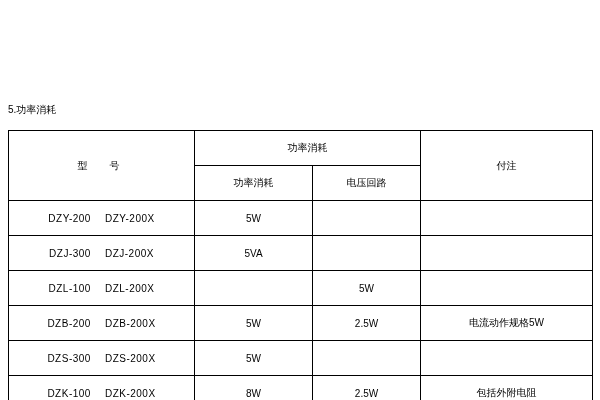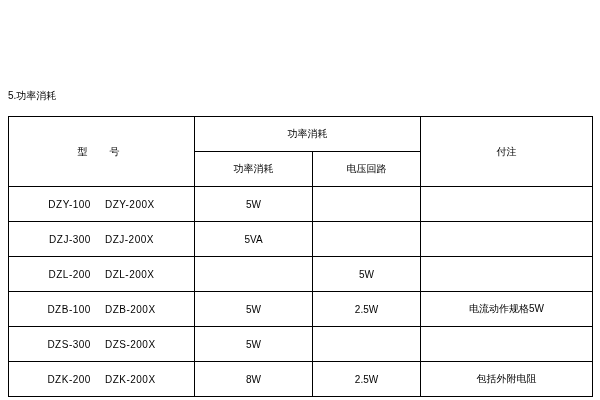--- a/index.html
+++ b/index.html
@@ -12,20 +12,21 @@
     background: #ffffff;
     font-family: "Liberation Sans", sans-serif;
     color: #000000;
     overflow: hidden;
   }
   .page {
     position: relative;
     width: 600px;
     height: 292px;
     box-sizing: border-box;
+    margin-top: 14px;
   }
   .section-heading {
     position: absolute;
     left: 8px;
     top: 90px;
     font-size: 10px;
     line-height: 12px;
     color: #000;
     white-space: nowrap;
   }
@@ -93,21 +94,21 @@
           <td rowspan="2">付注</td>
         </tr>
         <tr>
           <td>功率消耗</td>
           <td>电压回路</td>
         </tr>
 
         <tr>
           <td class="model">
             <span class="model-inner">
-              <span>DZY-100</span>
+              <span>DZY-200</span>
               <span>DZY-200X</span>
             </span>
           </td>
           <td>5W</td>
           <td class="empty"></td>
           <td class="empty"></td>
         </tr>
 
         <tr>
           <td class="model">
@@ -117,33 +118,33 @@
             </span>
           </td>
           <td>5VA</td>
           <td class="empty"></td>
           <td class="empty"></td>
         </tr>
 
         <tr>
           <td class="model">
             <span class="model-inner">
-              <span>DZL-200</span>
+              <span>DZL-100</span>
               <span>DZL-200X</span>
             </span>
           </td>
           <td class="empty"></td>
           <td>5W</td>
           <td class="empty"></td>
         </tr>
 
         <tr>
           <td class="model">
             <span class="model-inner">
-              <span>DZB-100</span>
+              <span>DZB-200</span>
               <span>DZB-200X</span>
             </span>
           </td>
           <td>5W</td>
           <td>2.5W</td>
           <td>电流动作规格5W</td>
         </tr>
 
         <tr>
           <td class="model">
@@ -153,21 +154,21 @@
             </span>
           </td>
           <td>5W</td>
           <td class="empty"></td>
           <td class="empty"></td>
         </tr>
 
         <tr>
           <td class="model">
             <span class="model-inner">
-              <span>DZK-200</span>
+              <span>DZK-100</span>
               <span>DZK-200X</span>
             </span>
           </td>
           <td>8W</td>
           <td>2.5W</td>
           <td>包括外附电阻</td>
         </tr>
       </tbody>
     </table>
   </div>

